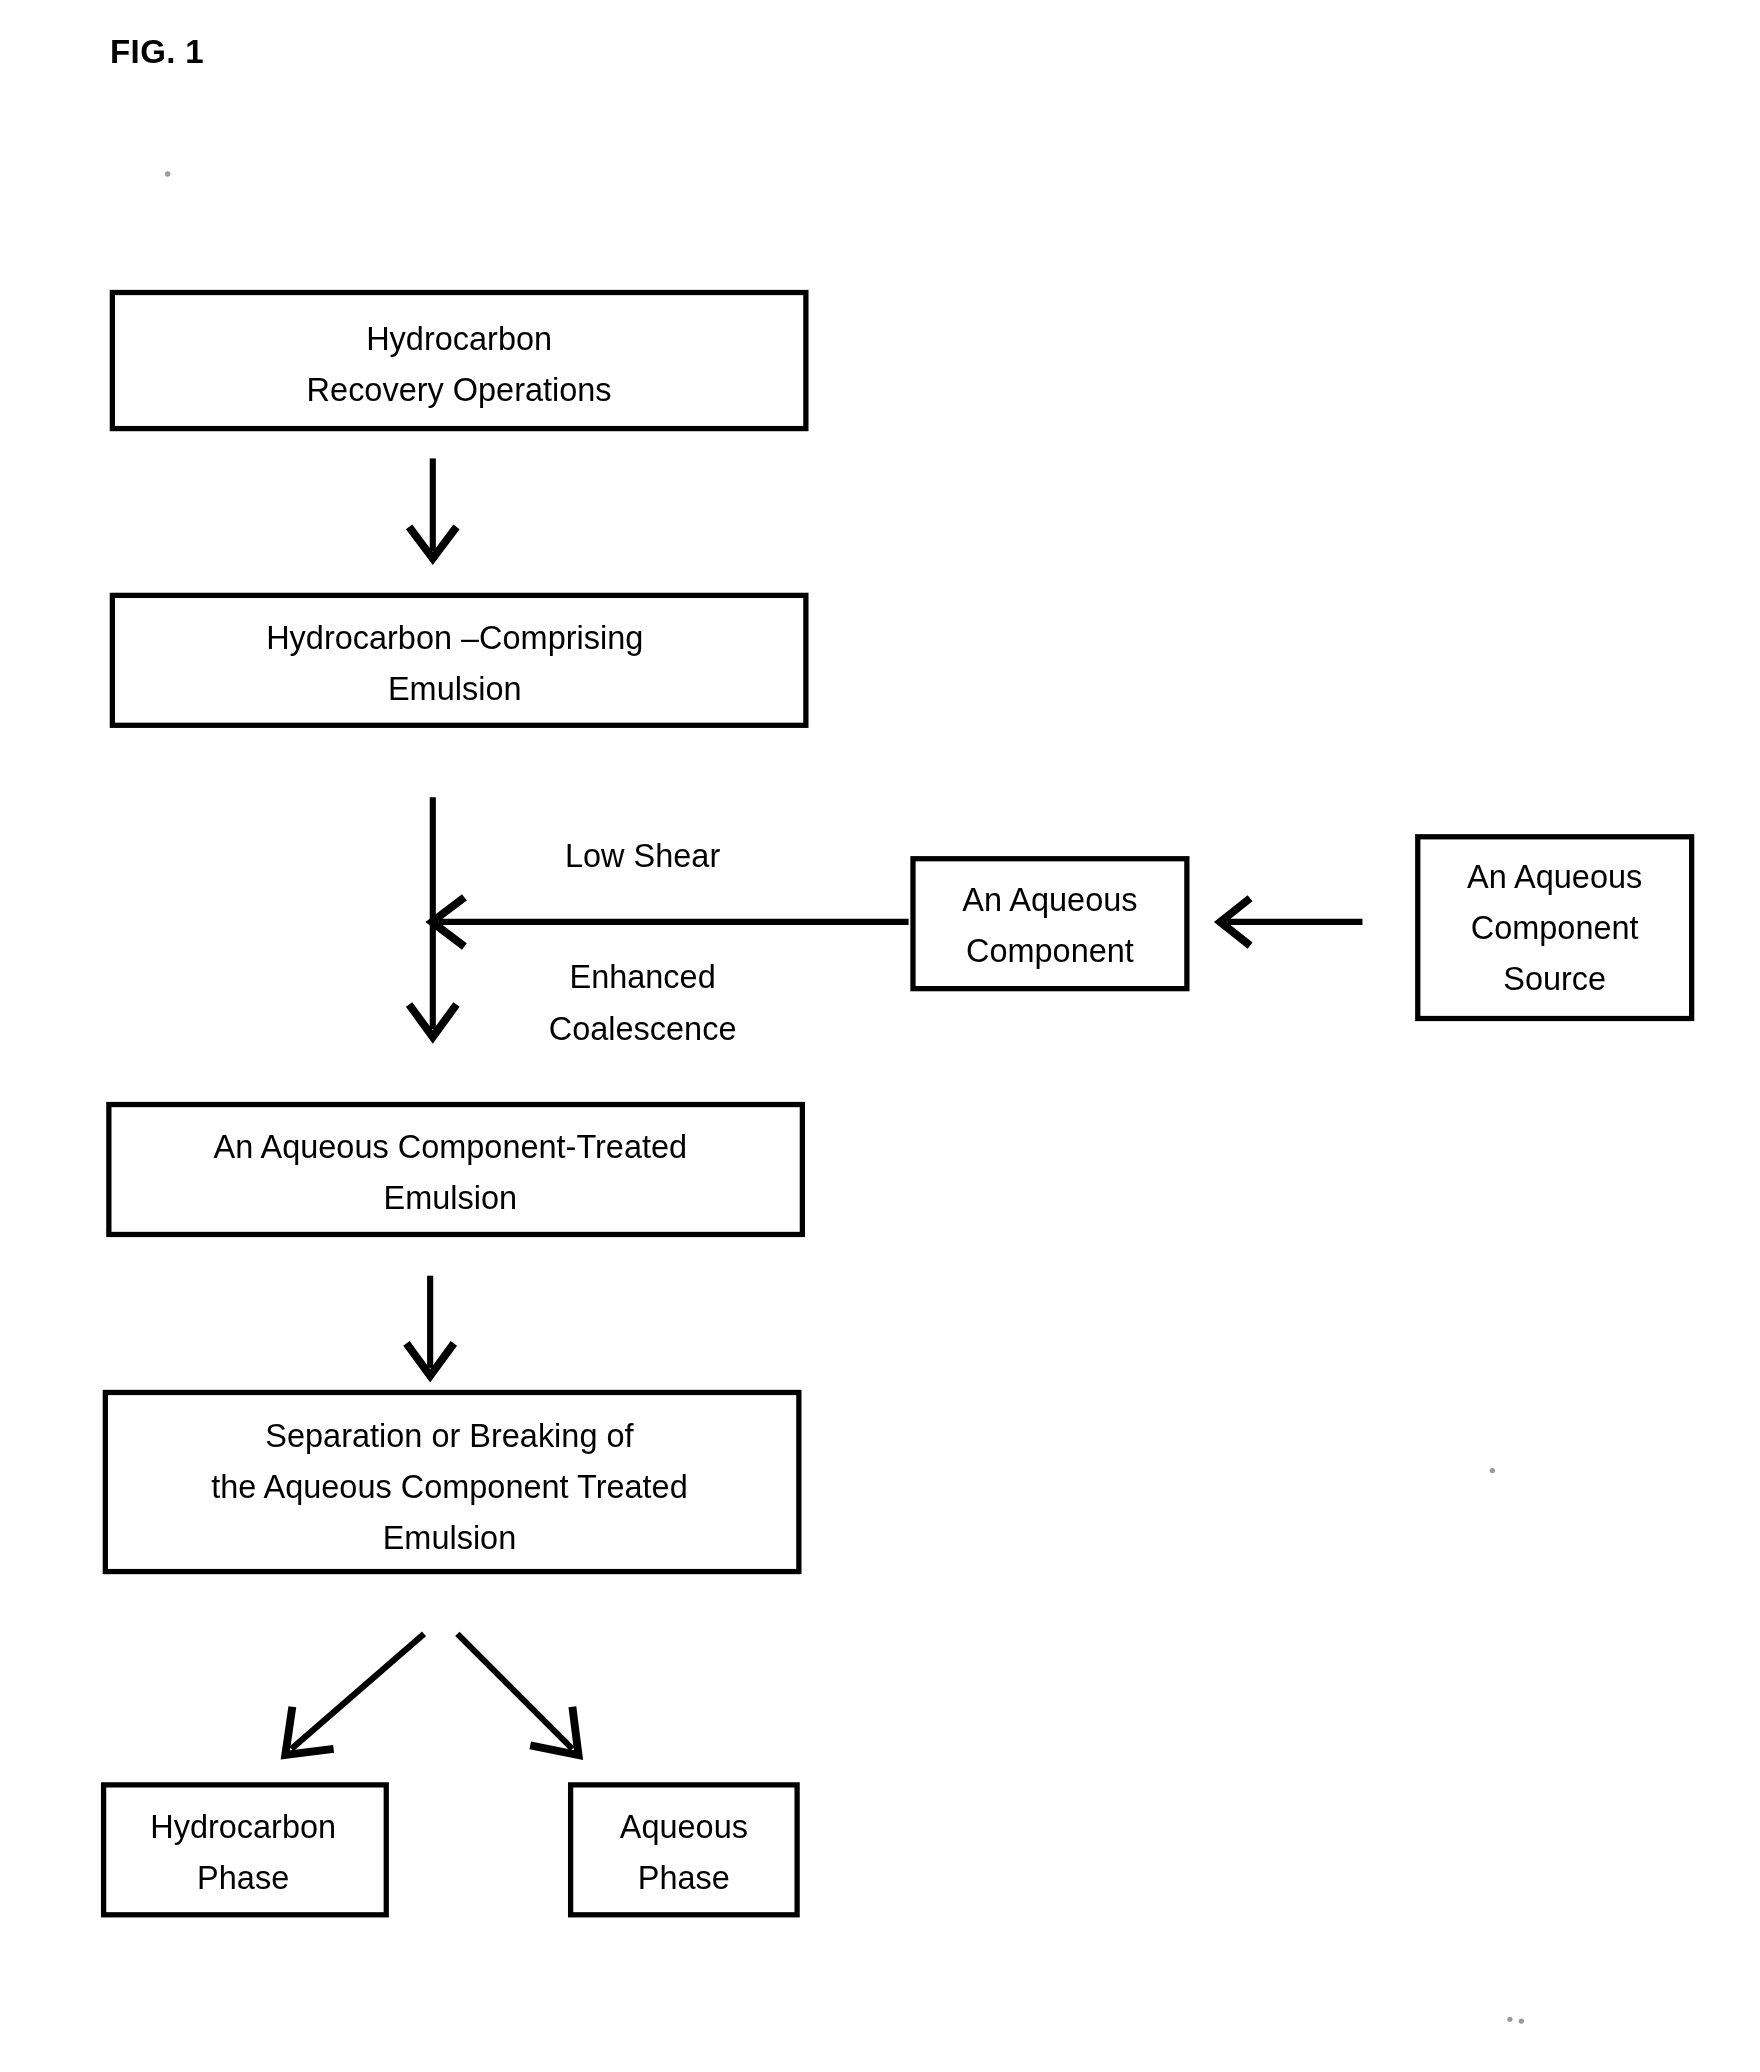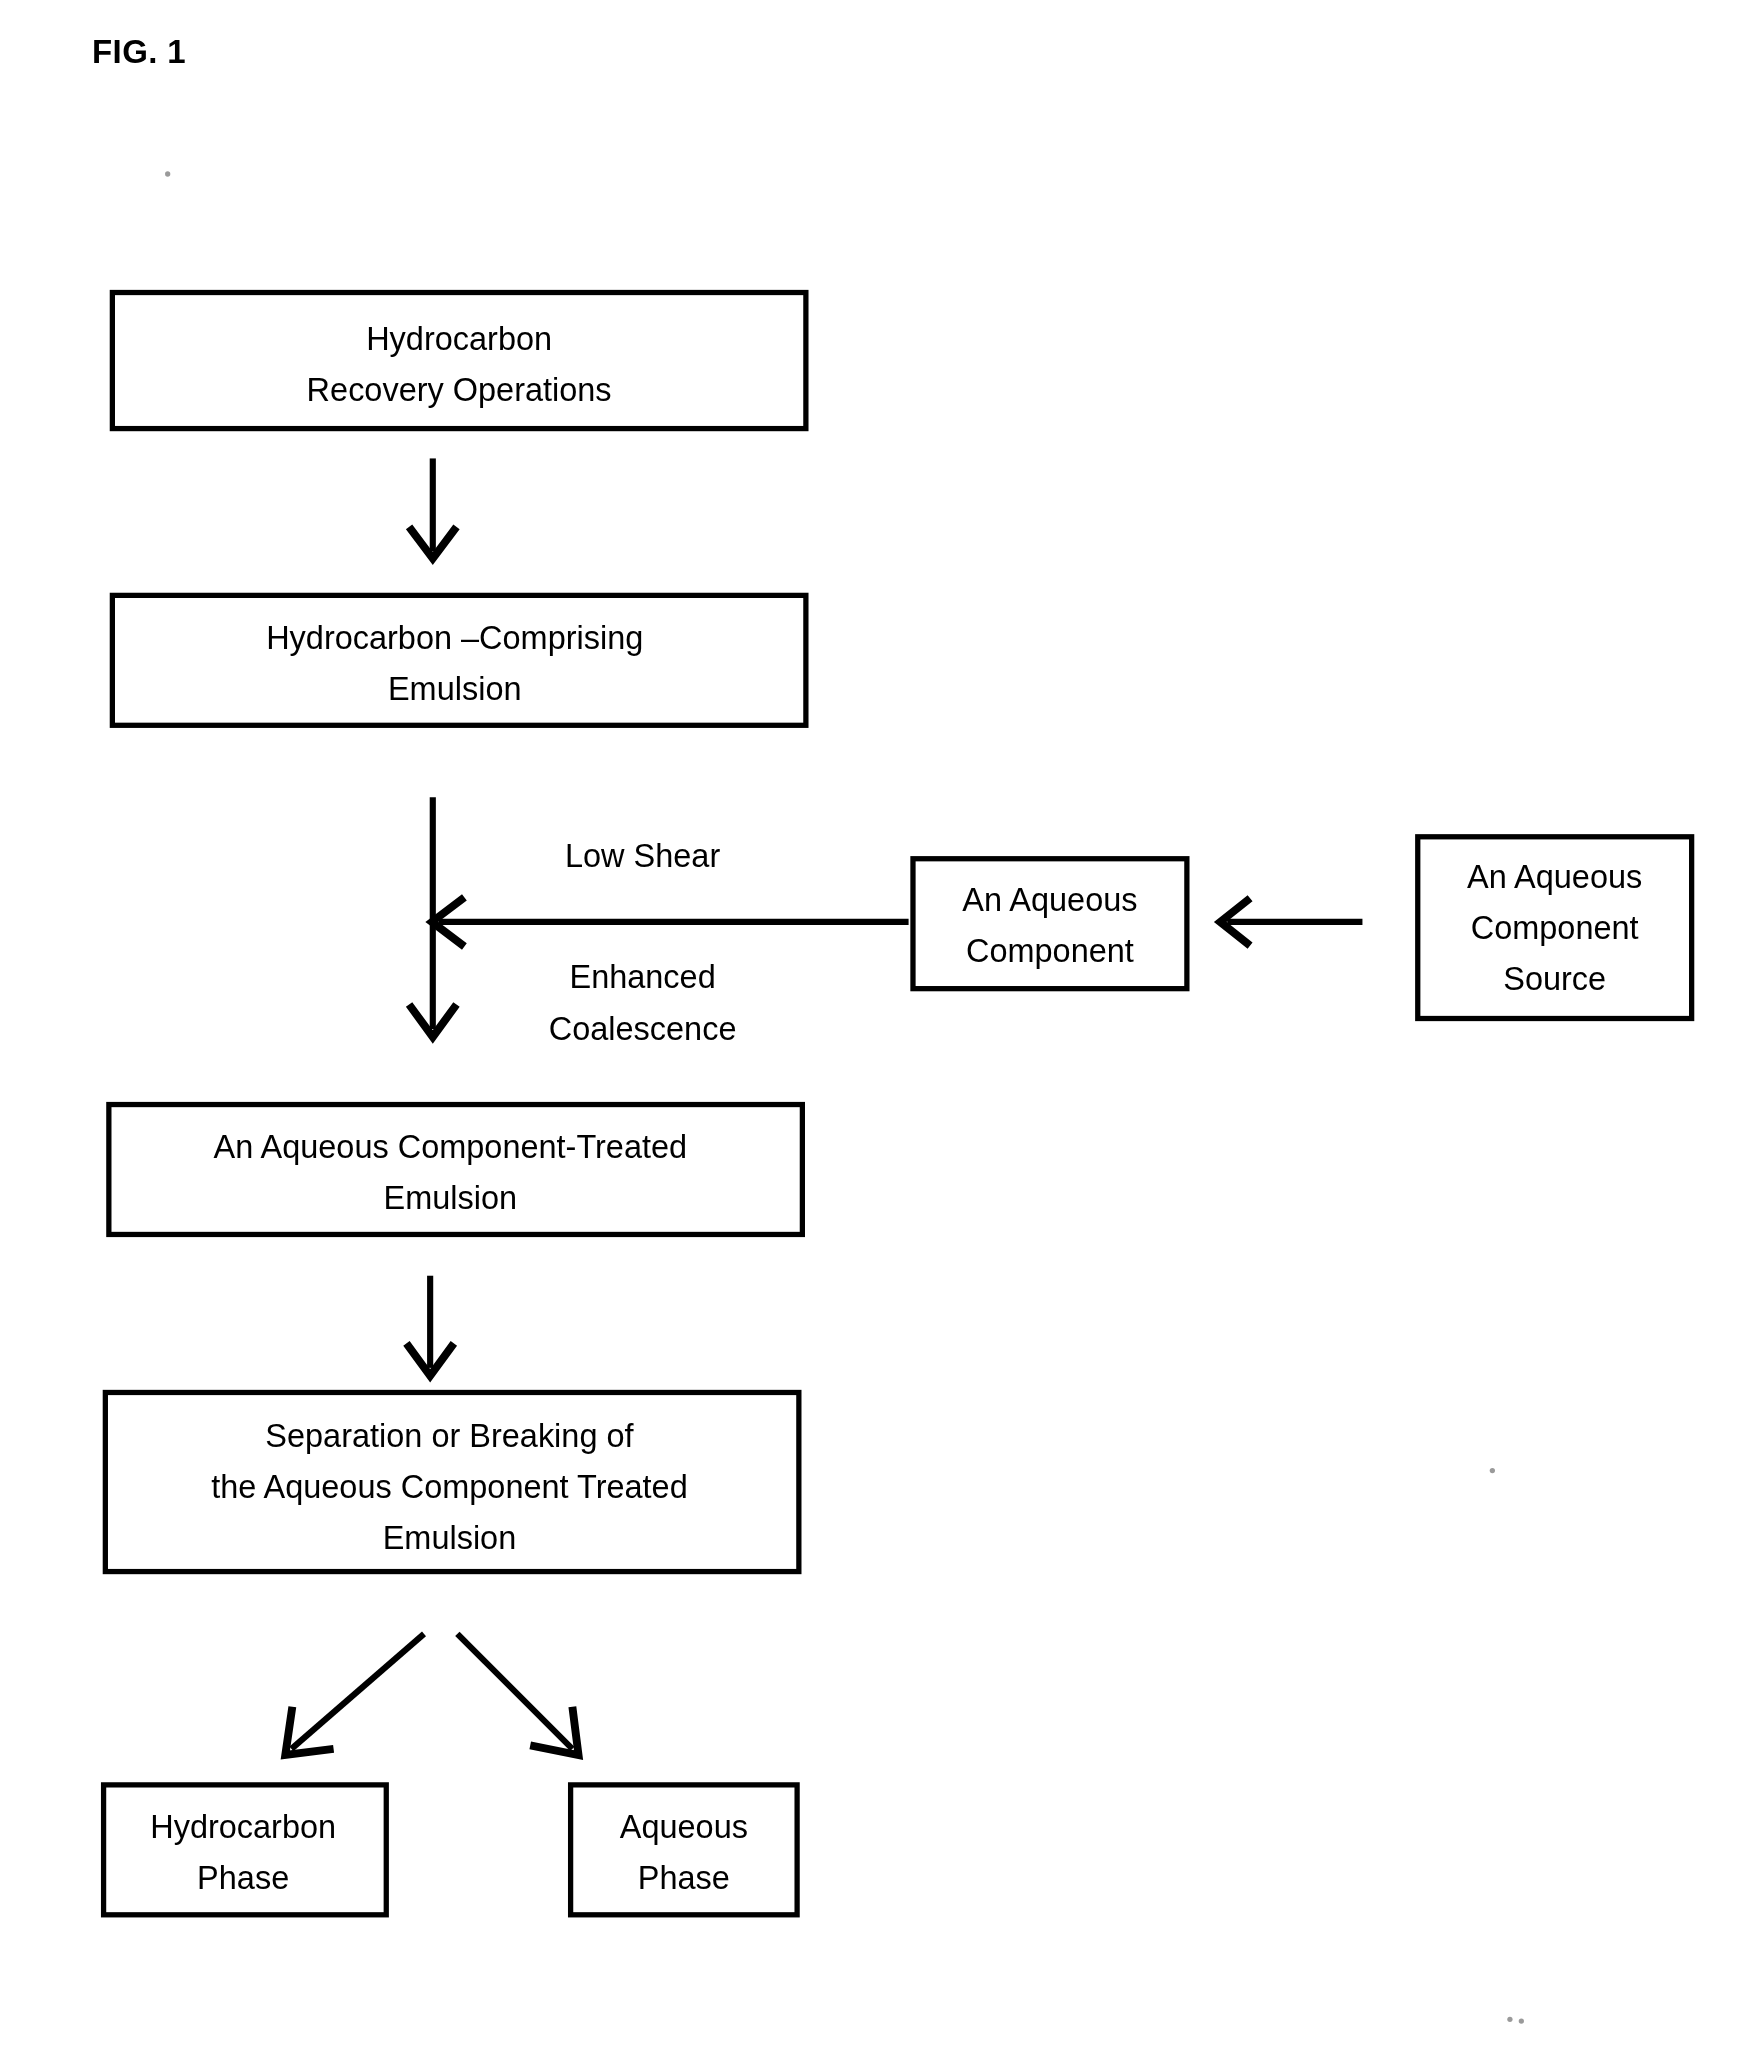--- a/index.html
+++ b/index.html
@@ -17,21 +17,21 @@
     overflow: hidden;
   }
   #figure-root {
     position: absolute;
     inset: 0;
     width: 1761px;
     height: 2073px;
   }
   .fig-title {
     position: absolute;
-    left: 92px;
+    left: 110px;
     top: 33px;
     font-family: "Liberation Sans", sans-serif;
     font-size: 33px;
     font-weight: bold;
     letter-spacing: 0.4px;
     color: #000000;
     white-space: pre;
   }
   svg.diagram {
     position: absolute;

